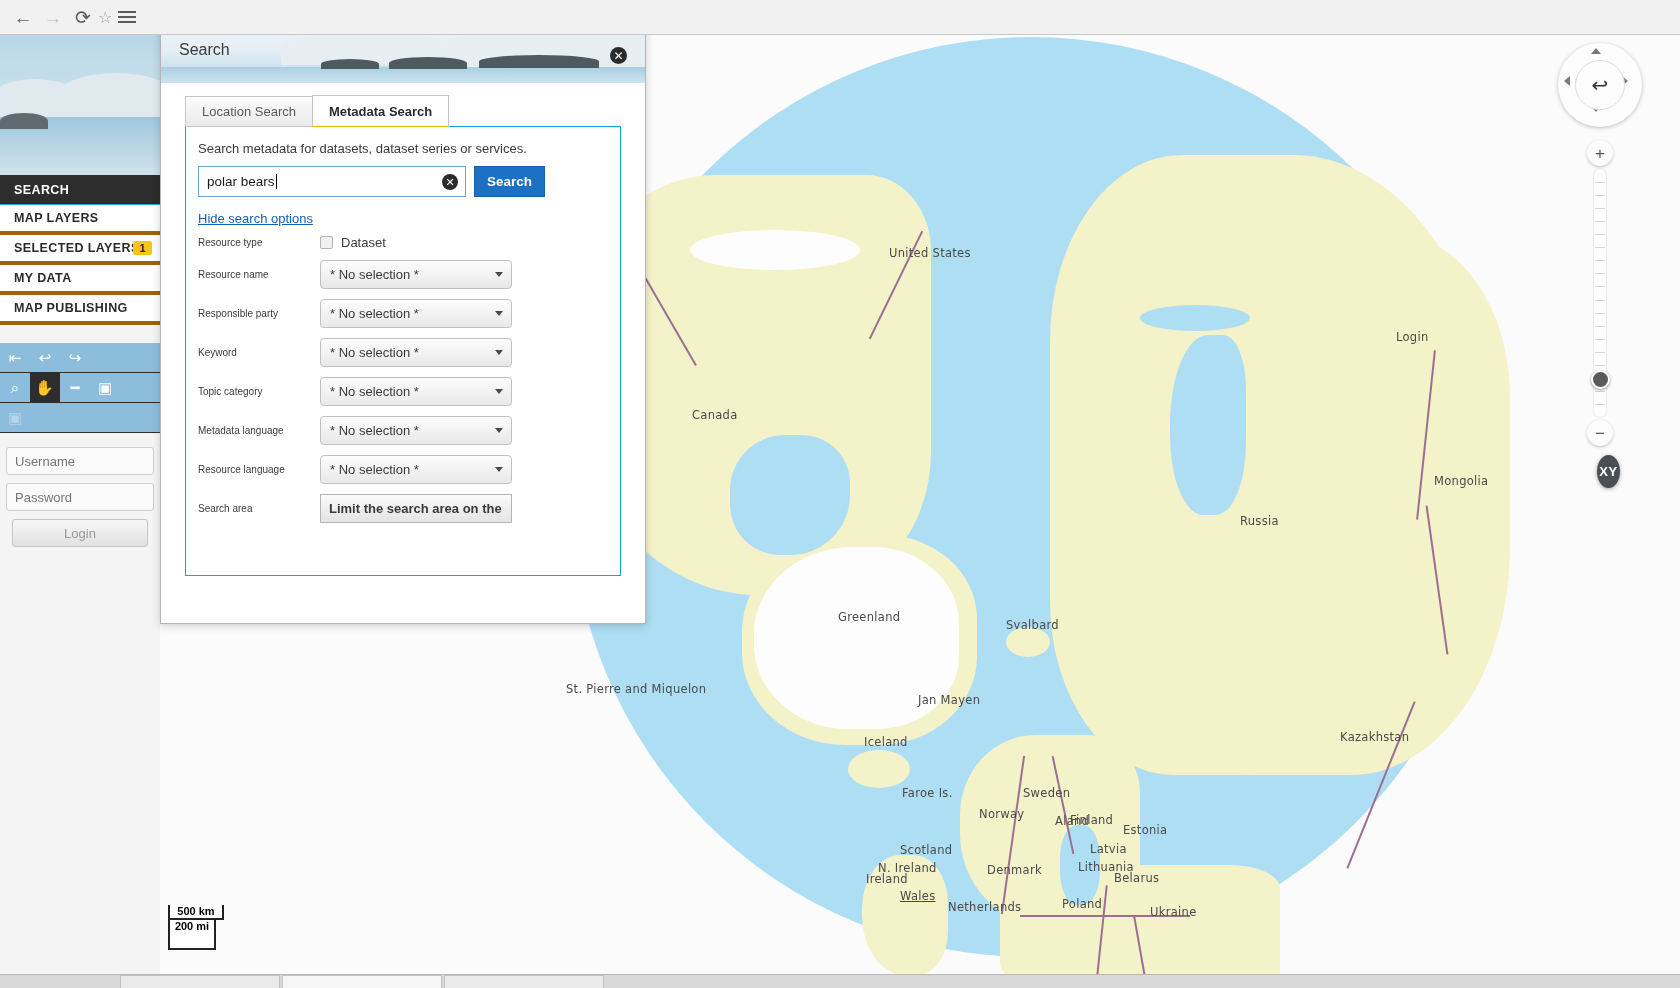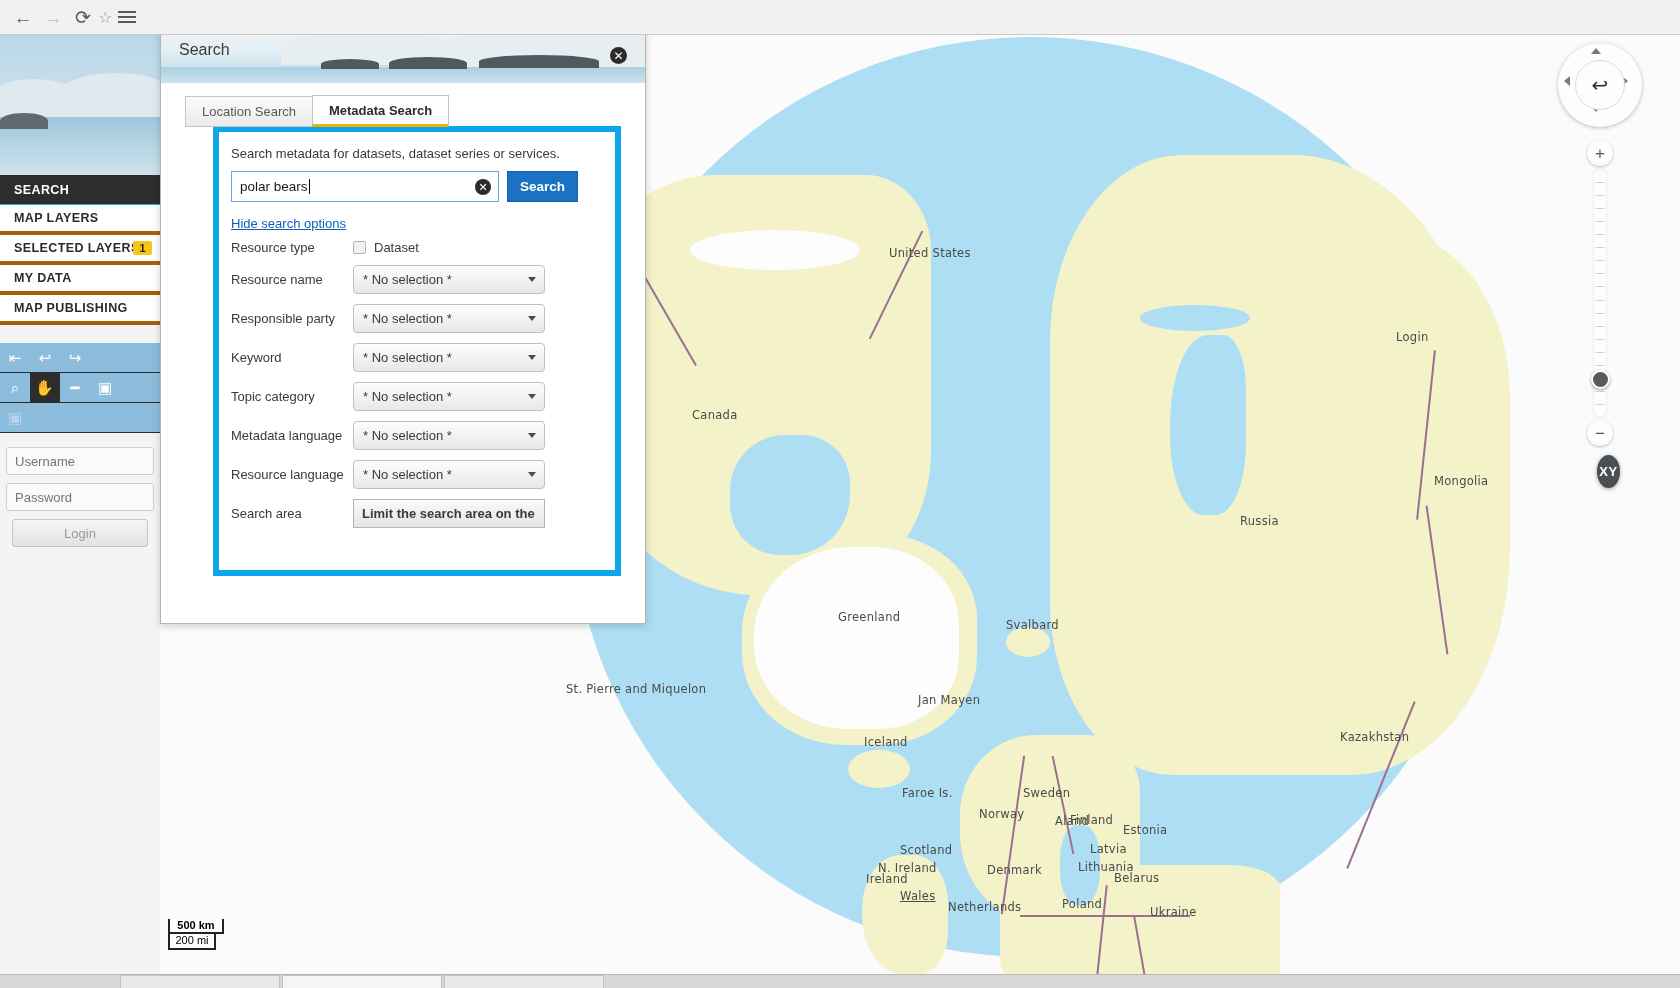--- a/index.html
+++ b/index.html
@@ -63,22 +63,22 @@
   
   .scalebar { position: absolute; left: 168px; bottom: 38px; z-index: 120; }
   .scale-km {
     border: 2px solid #222; border-top: none; border-bottom: 2px solid #222;
     width: 56px; height: 15px; background: #fff;
     font-size: 11px; font-weight: bold; color: #000; text-align: center;
     line-height: 13px; font-family: "Liberation Sans", sans-serif;
   }
   .scale-mi {
     border: 2px solid #222; border-top: none;
-    width: 48px; height: 16px; background: #fff;
-    font-size: 11px; font-weight: normal; color: #000; text-align: center;
+    width: 48px; height: 30px; background: #fff;
+    font-size: 11px; font-weight: bold; color: #000; text-align: center;
     line-height: 13px; font-family: "Liberation Sans", sans-serif;
   }
 
   
   .pan-control {
     position: absolute; right: 38px; top: 8px; width: 84px; height: 84px;
     border-radius: 50%; background: #fdfdfd;
     box-shadow: 0 1px 4px rgba(0,0,0,.25);
   }
   .pan-inner {
@@ -218,27 +218,26 @@
   .tabs { display: flex; align-items: flex-end; height: 32px; }
   .tab {
     height: 31px; padding: 0 16px; display: flex; align-items: center;
     font-size: 13px; color: #5a5a5a;
     background: linear-gradient(180deg,#fbfbfb,#eaeaea);
     border: 1px solid #c4c4c4; border-bottom: 1px solid #c4c4c4;
     margin-right: -1px;
   }
   .tab.active {
     background: #fff; color: #2b2b2b; font-weight: bold;
-    border-bottom: 3px solid #eab308; height: 32px;
+    border-bottom: 1px solid #eab308; height: 32px;
   }
   .tab-panel {
-    border: 6px solid #0ea5e9; margin-top: -1px;
+    border: 1px solid #0ea5e9; margin-top: -1px;
     background: #fff; padding: 14px 12px 16px 12px;
     height: 450px;
-    margin-left: 28px;
   }
   .panel-desc { font-size: 13px; color: #3a3a3a; margin-bottom: 10px; }
 
   .search-row { display: flex; align-items: center; margin-bottom: 12px; }
   .search-field {
     position: relative; width: 268px; height: 31px;
     border: 1px solid #6aa4dd; background: #fff;
     display: flex; align-items: center; padding: 0 30px 0 8px;
     font-size: 13.5px; color: #1a1a1a;
   }
@@ -258,21 +257,21 @@
     font-size: 13.5px; font-weight: bold;
     display: flex; align-items: center;
   }
   .hide-options {
     display: inline-block; font-size: 13px; color: #1060b8;
     text-decoration: underline; margin-bottom: 9px;
   }
 
   .opt-row { display: flex; align-items: center; margin-bottom: 10px; }
   .opt-label {
-    width: 122px; font-size: 13px; color: #3a3a3a; flex: none;
+    width: 122px; font-size: 10px; color: #3a3a3a; flex: none;
   }
   .opt-check {
     display: flex; align-items: center; gap: 8px; font-size: 13px; color: #3a3a3a;
   }
   .checkbox {
     width: 13px; height: 13px; border: 1px solid #b4b4b4;
     background: #f1f1f1; border-radius: 2px;
   }
   .select {
     position: relative; width: 192px; height: 29px;

